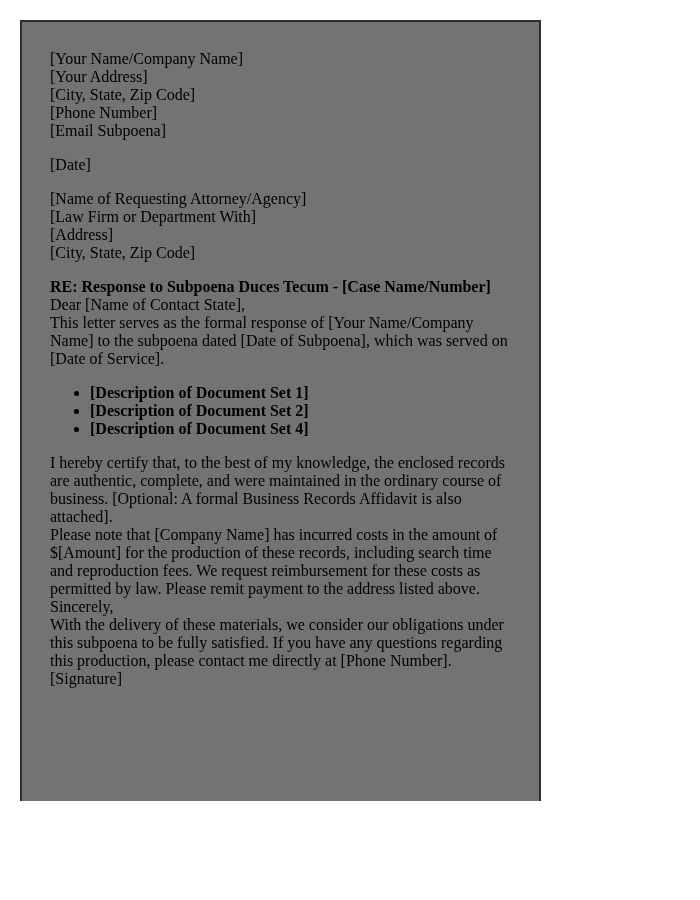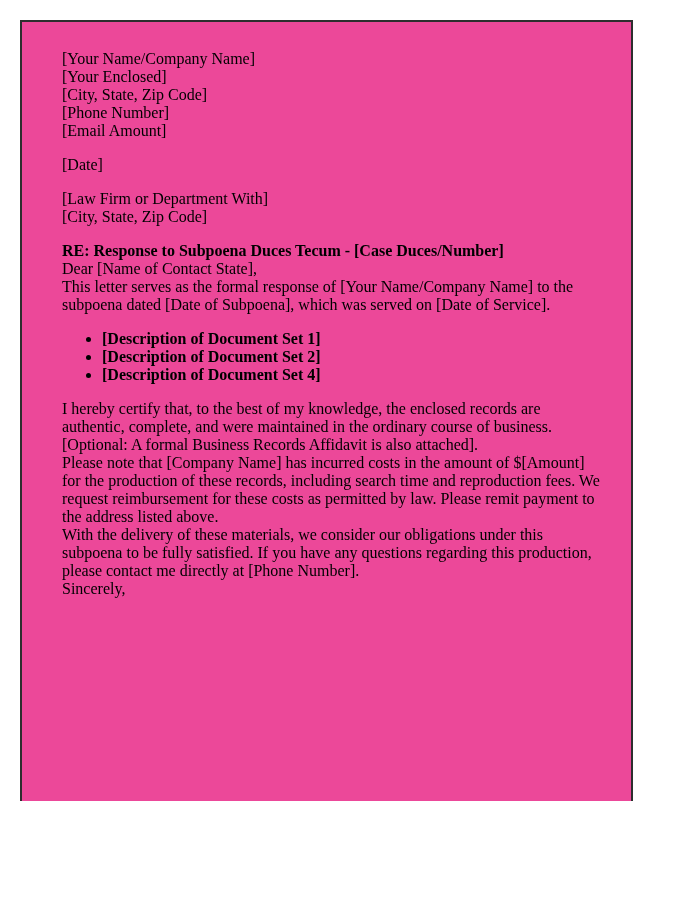--- a/index.html
+++ b/index.html
@@ -11,27 +11,27 @@
     width: 700px;
     height: 900px;
     position: relative;
     font-family: "Liberation Serif", "DejaVu Serif", serif;
     color: #000000;
   }
   .letter-page {
     position: absolute;
     left: 20px;
     top: 20px;
-    width: 613px;
+    width: 521px;
     height: 781px;
     box-sizing: border-box;
     border: 2px solid #2e2e2e;
     border-bottom: none;
-    padding: 28px 28px 0 40px;
-    background: #ec4899;
+    padding: 28px 28px 0 28px;
+    background: #737373;
     font-size: 16px;
     line-height: 18px;
     overflow: visible;
   }
   .block {
     margin: 16px 0;
   }
   .block.first {
     margin-top: 0;
   }
@@ -55,48 +55,51 @@
     list-style-type: disc;
   }
 </style>
 </head>
 <body>
 
 <div class="letter-page">
 
   <div class="block first">
     <div class="block-line">[Your Name/Company Name]</div>
-    <div class="block-line">[Your Enclosed]</div>
+    <div class="block-line">[Your Address]</div>
     <div class="block-line">[City, State, Zip Code]</div>
     <div class="block-line">[Phone Number]</div>
-    <div class="block-line">[Email Amount]</div>
+    <div class="block-line">[Email Subpoena]</div>
   </div>
 
   <p class="para">[Date]</p>
 
   <div class="block">
+    <div class="block-line">[Name of Requesting Attorney/Agency]</div>
     <div class="block-line">[Law Firm or Department With]</div>
+    <div class="block-line">[Address]</div>
     <div class="block-line">[City, State, Zip Code]</div>
   </div>
 
-  <p class="para subject">RE: Response to Subpoena Duces Tecum - [Case Duces/Number]</p>
+  <p class="para subject">RE: Response to Subpoena Duces Tecum - [Case Name/Number]</p>
 
   <p class="para">Dear [Name of Contact State],</p>
 
   <p class="para">This letter serves as the formal response of [Your Name/Company Name] to the subpoena dated [Date of Subpoena], which was served on [Date of Service].</p>
 
 
   <ul class="doc-list">
     <li>[Description of Document Set 1]</li>
     <li>[Description of Document Set 2]</li>
     <li>[Description of Document Set 4]</li>
   </ul>
 
   <p class="para">I hereby certify that, to the best of my knowledge, the enclosed records are authentic, complete, and were maintained in the ordinary course of business. [Optional: A formal Business Records Affidavit is also attached].</p>
 
   <p class="para">Please note that [Company Name] has incurred costs in the amount of $[Amount] for the production of these records, including search time and reproduction fees. We request reimbursement for these costs as permitted by law. Please remit payment to the address listed above.</p>
 
+  <p class="para">Sincerely,</p>
+
   <p class="para">With the delivery of these materials, we consider our obligations under this subpoena to be fully satisfied. If you have any questions regarding this production, please contact me directly at [Phone Number].</p>
 
-  <p class="para">Sincerely,</p>
-
+  <p class="para">[Signature]</p>
 
 </div>
 
 </body></html>

